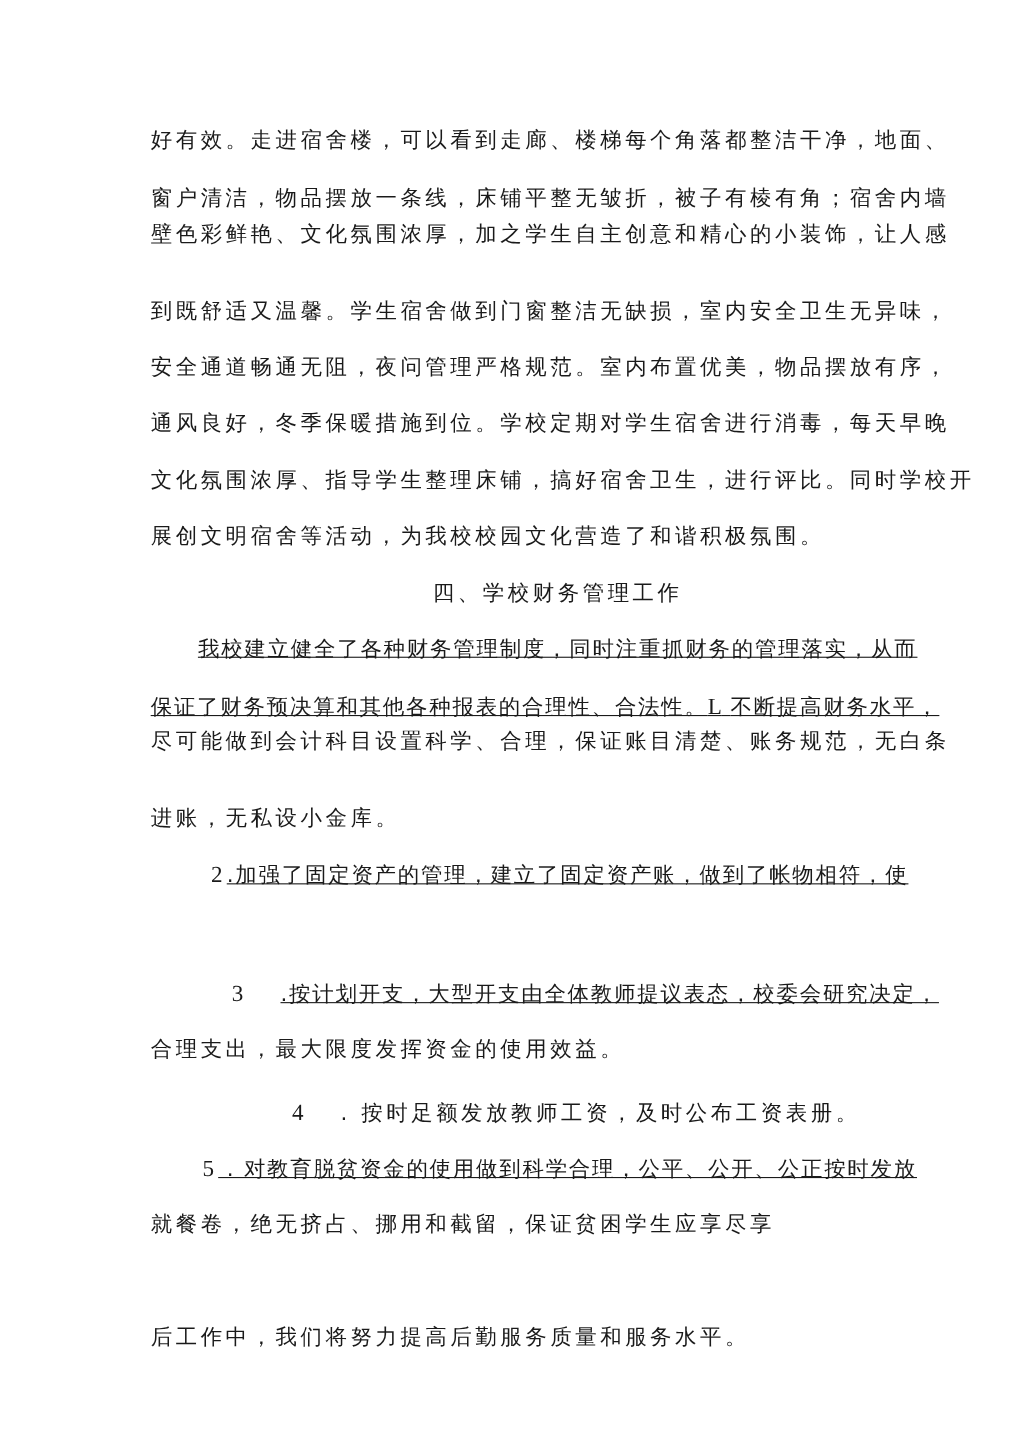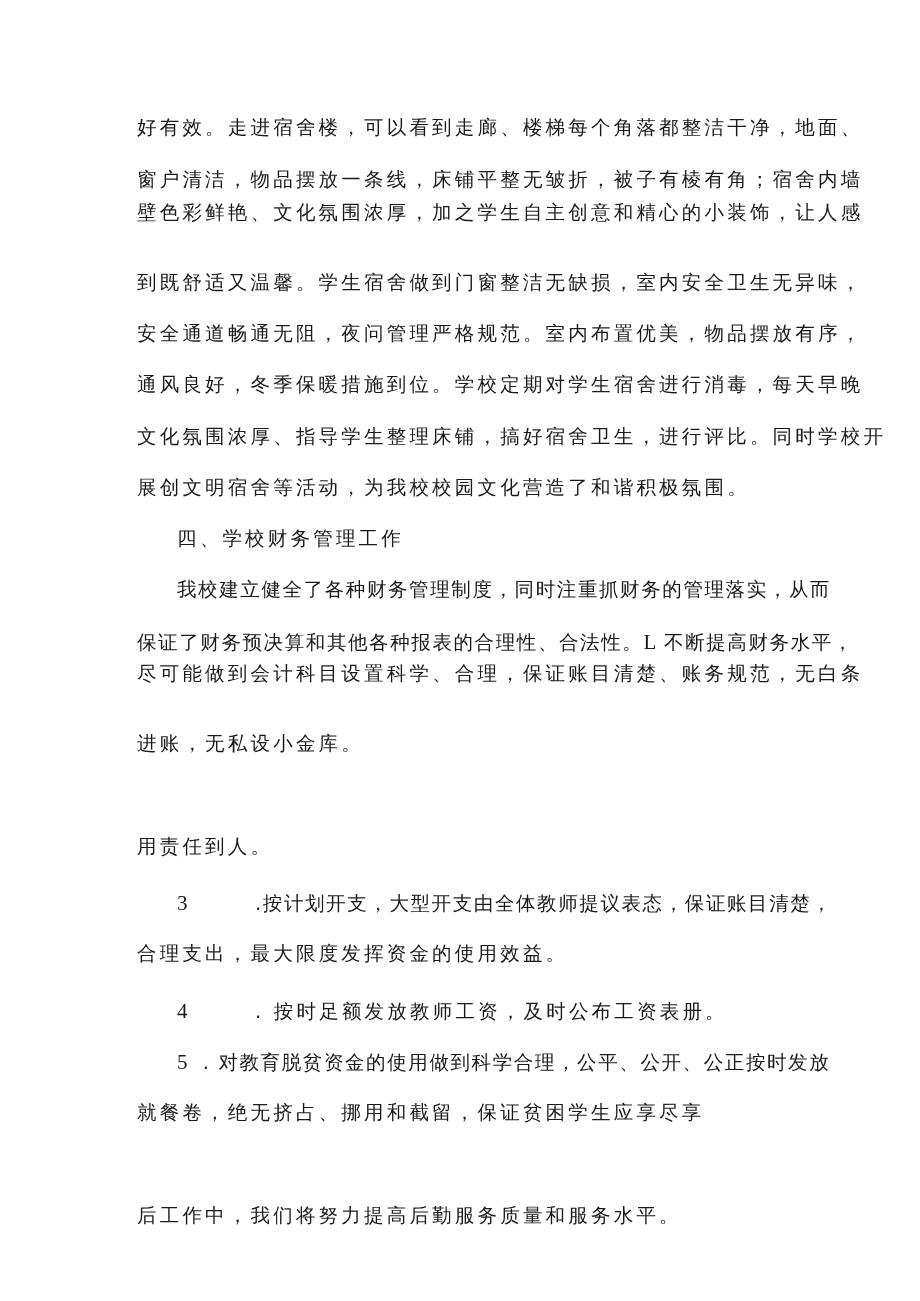--- a/index.html
+++ b/index.html
@@ -28,35 +28,35 @@
       position: absolute;
       left: 137px;
       width: 660px;
       height: 30px;
       line-height: 30px;
       font-size: 19.5px;
       letter-spacing: 3.2px;
       white-space: nowrap;
       overflow: visible;
     }
-    .indent { left: 177px; }
+    .indent { left: 177px; text-align: center; }
     .num {
       font-family: "Liberation Serif", "DejaVu Serif", serif;
       font-size: 21px;
       letter-spacing: 0;
       display: inline-block;
     }
     .num-wide { width: 78px; }
     .num-narrow { width: 18px; }
     .latin {
       font-family: "Liberation Serif", "DejaVu Serif", serif;
       font-size: 21px;
       letter-spacing: 0;
     }
-    .tight { letter-spacing: 1.6px; }
+    .tight { letter-spacing: 1.6px; text-decoration: underline; }
   </style>
 </head>
 <body>
 
 <div class="page">
 
   <div class="line" style="top:113px">好有效。走进宿舍楼，可以看到走廊、楼梯每个角落都整洁干净，地面、</div>
   <div class="line" style="top:165px">窗户清洁，物品摆放一条线，床铺平整无皱折，被子有棱有角；宿舍内墙</div>
   <div class="line" style="top:198px">壁色彩鲜艳、文化氛围浓厚，加之学生自主创意和精心的小装饰，让人感</div>
   <div class="line" style="top:268px">到既舒适又温馨。学生宿舍做到门窗整洁无缺损，室内安全卫生无异味，</div>
@@ -65,23 +65,23 @@
   <div class="line" style="top:422px">文化氛围浓厚、指导学生整理床铺，搞好宿舍卫生，进行评比。同时学校开</div>
   <div class="line" style="top:473px">展创文明宿舍等活动，为我校校园文化营造了和谐积极氛围。</div>
 
   <div class="line indent" style="top:524px">四、学校财务管理工作</div>
 
   <div class="line indent tight" style="top:575px">我校建立健全了各种财务管理制度，同时注重抓财务的管理落实，从而</div>
   <div class="line tight" style="top:627px"><span>保证了财务预决算和其他各种报表的合理性、合法性。</span><span class="latin">L</span> <span>不断提高财务水平，</span></div>
   <div class="line" style="top:659px">尽可能做到会计科目设置科学、合理，保证账目清楚、账务规范，无白条</div>
   <div class="line" style="top:729px">进账，无私设小金库。</div>
 
-  <div class="line" style="top:832px">用责任到人。</div>
+  <div class="line indent tight" style="top:780px"><span class="num num-narrow">2</span><span>.加强了固定资产的管理，建立了固定资产账，做到了帐物相符，使</span></div>
 
-  <div class="line indent tight" style="top:888px"><span class="num num-wide">3</span><span>.按计划开支，大型开支由全体教师提议表态，保证账目清楚，</span></div>
+  <div class="line indent tight" style="top:888px"><span class="num num-wide">3</span><span>.按计划开支，大型开支由全体教师提议表态，校委会研究决定，</span></div>
   <div class="line" style="top:939px">合理支出，最大限度发挥资金的使用效益。</div>
 
   <div class="line indent" style="top:996px"><span class="num num-wide">4</span><span>. 按时足额发放教师工资，及时公布工资表册。</span></div>
 
   <div class="line indent tight" style="top:1047px"><span class="num num-narrow">5</span><span> . 对教育脱贫资金的使用做到科学合理，公平、公开、公正按时发放</span></div>
   <div class="line" style="top:1098px">就餐卷，绝无挤占、挪用和截留，保证贫困学生应享尽享</div>
 
   <div class="line" style="top:1201px">后工作中，我们将努力提高后勤服务质量和服务水平。</div>
 
 </div>

